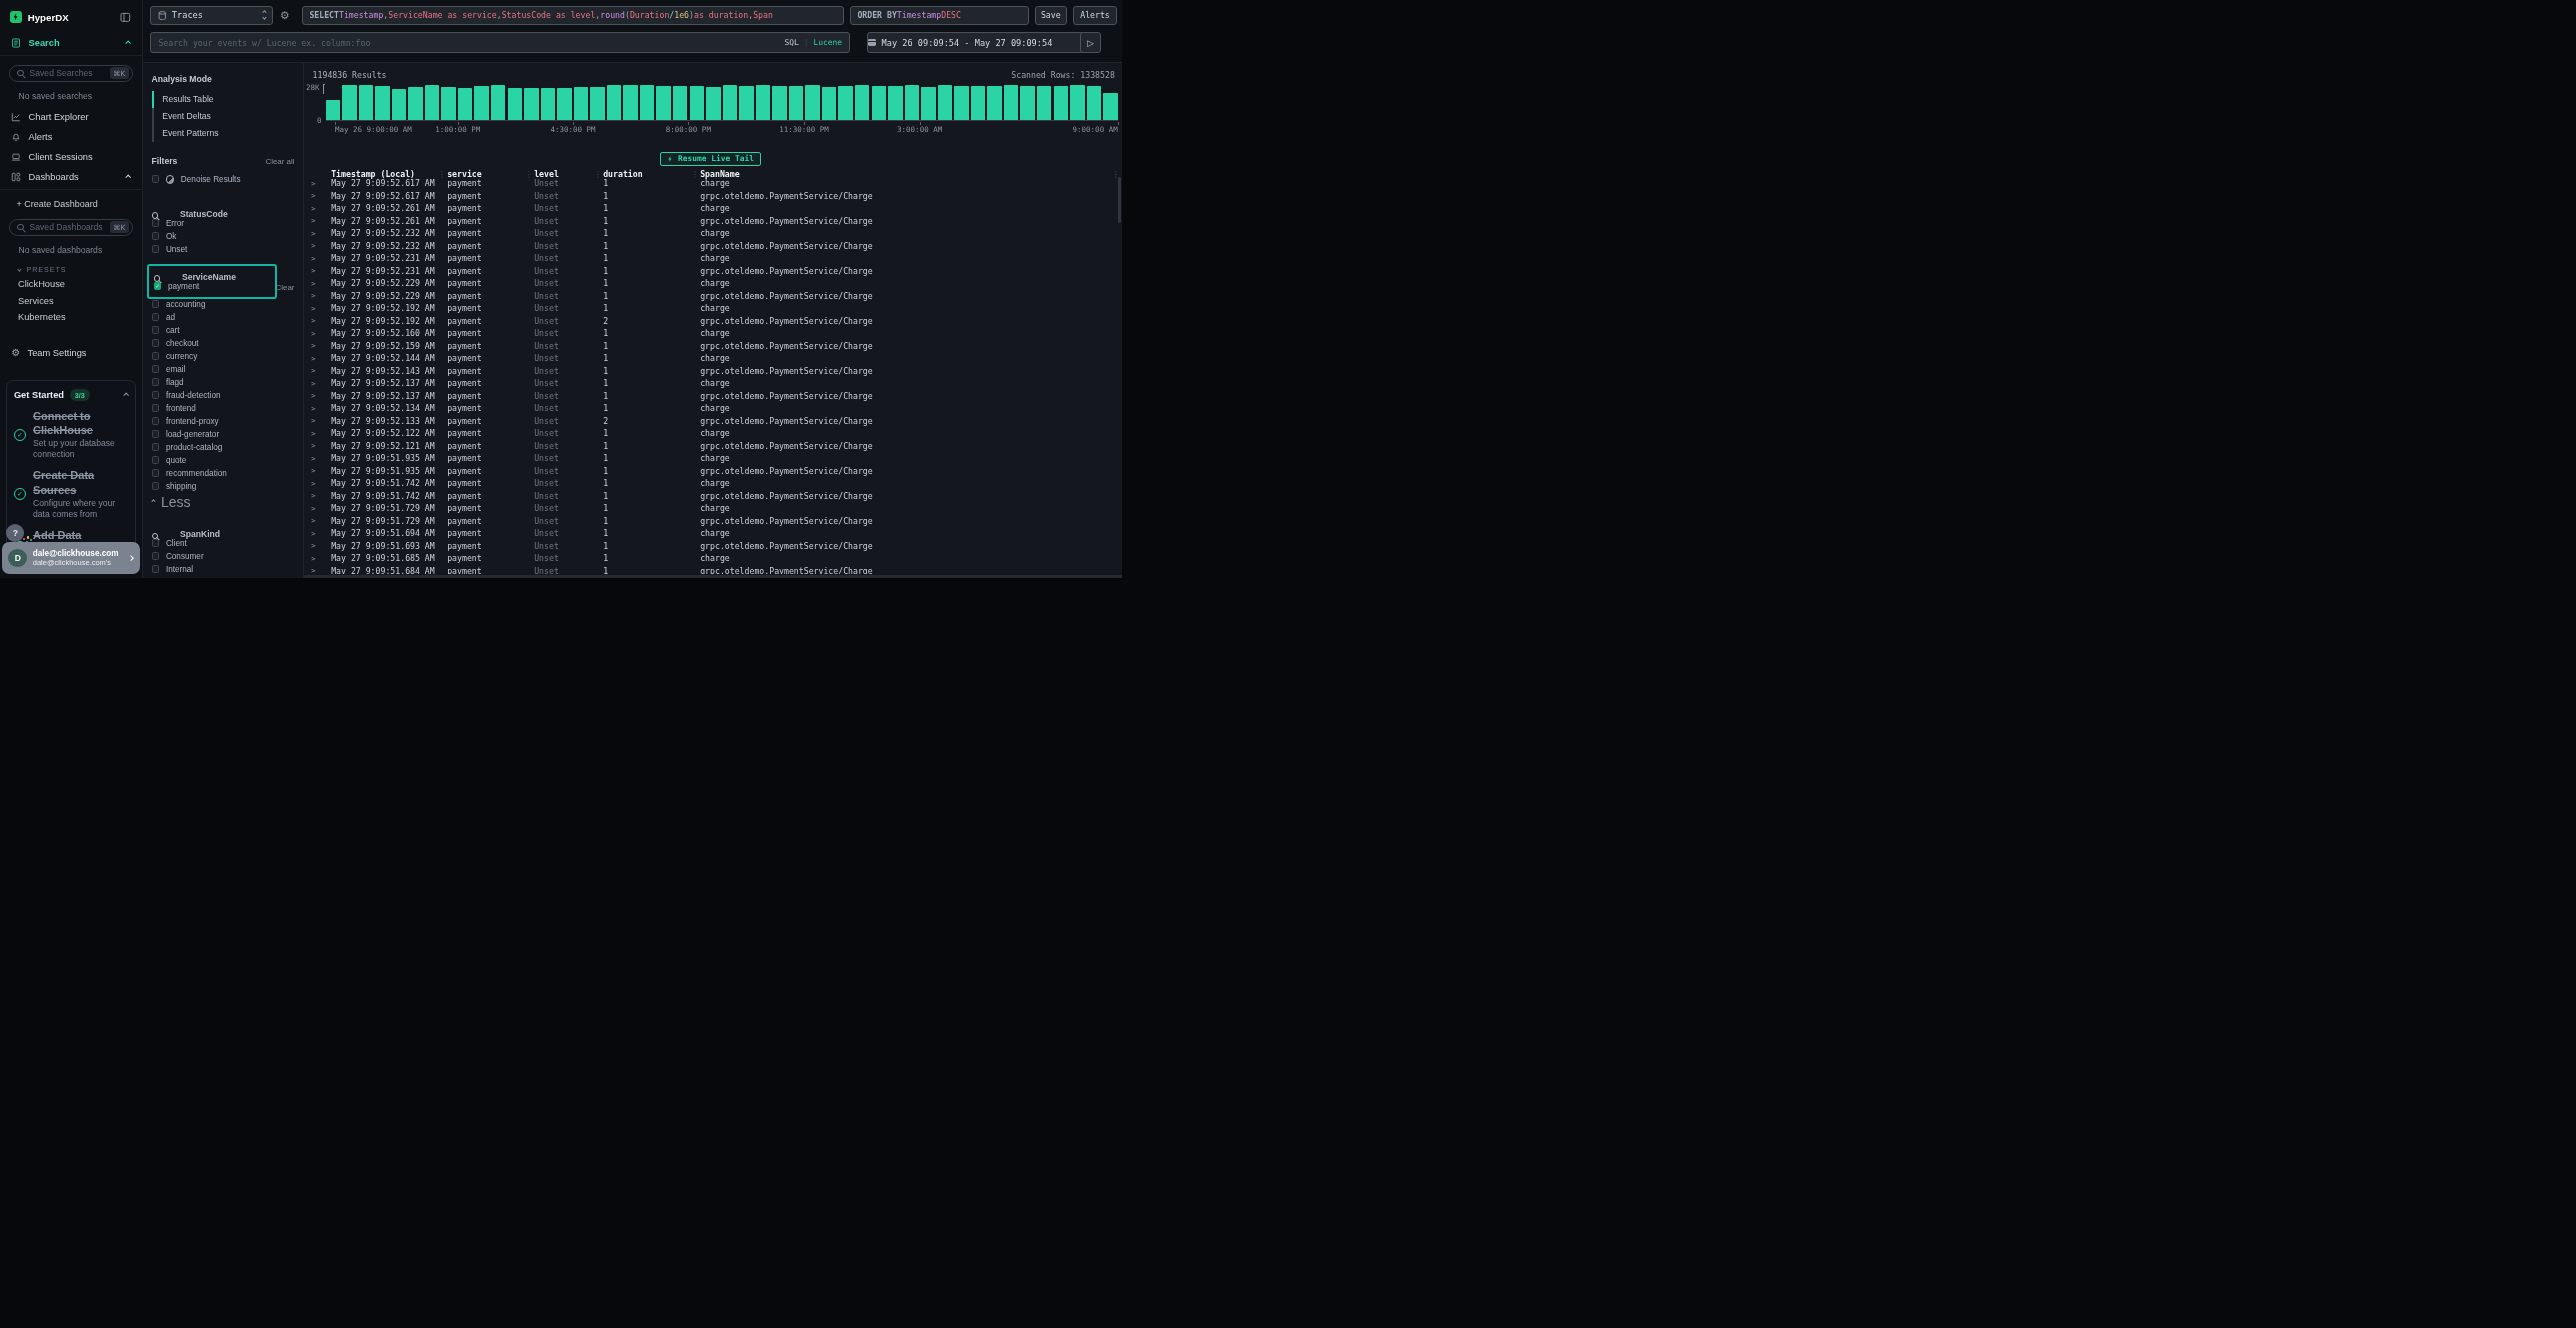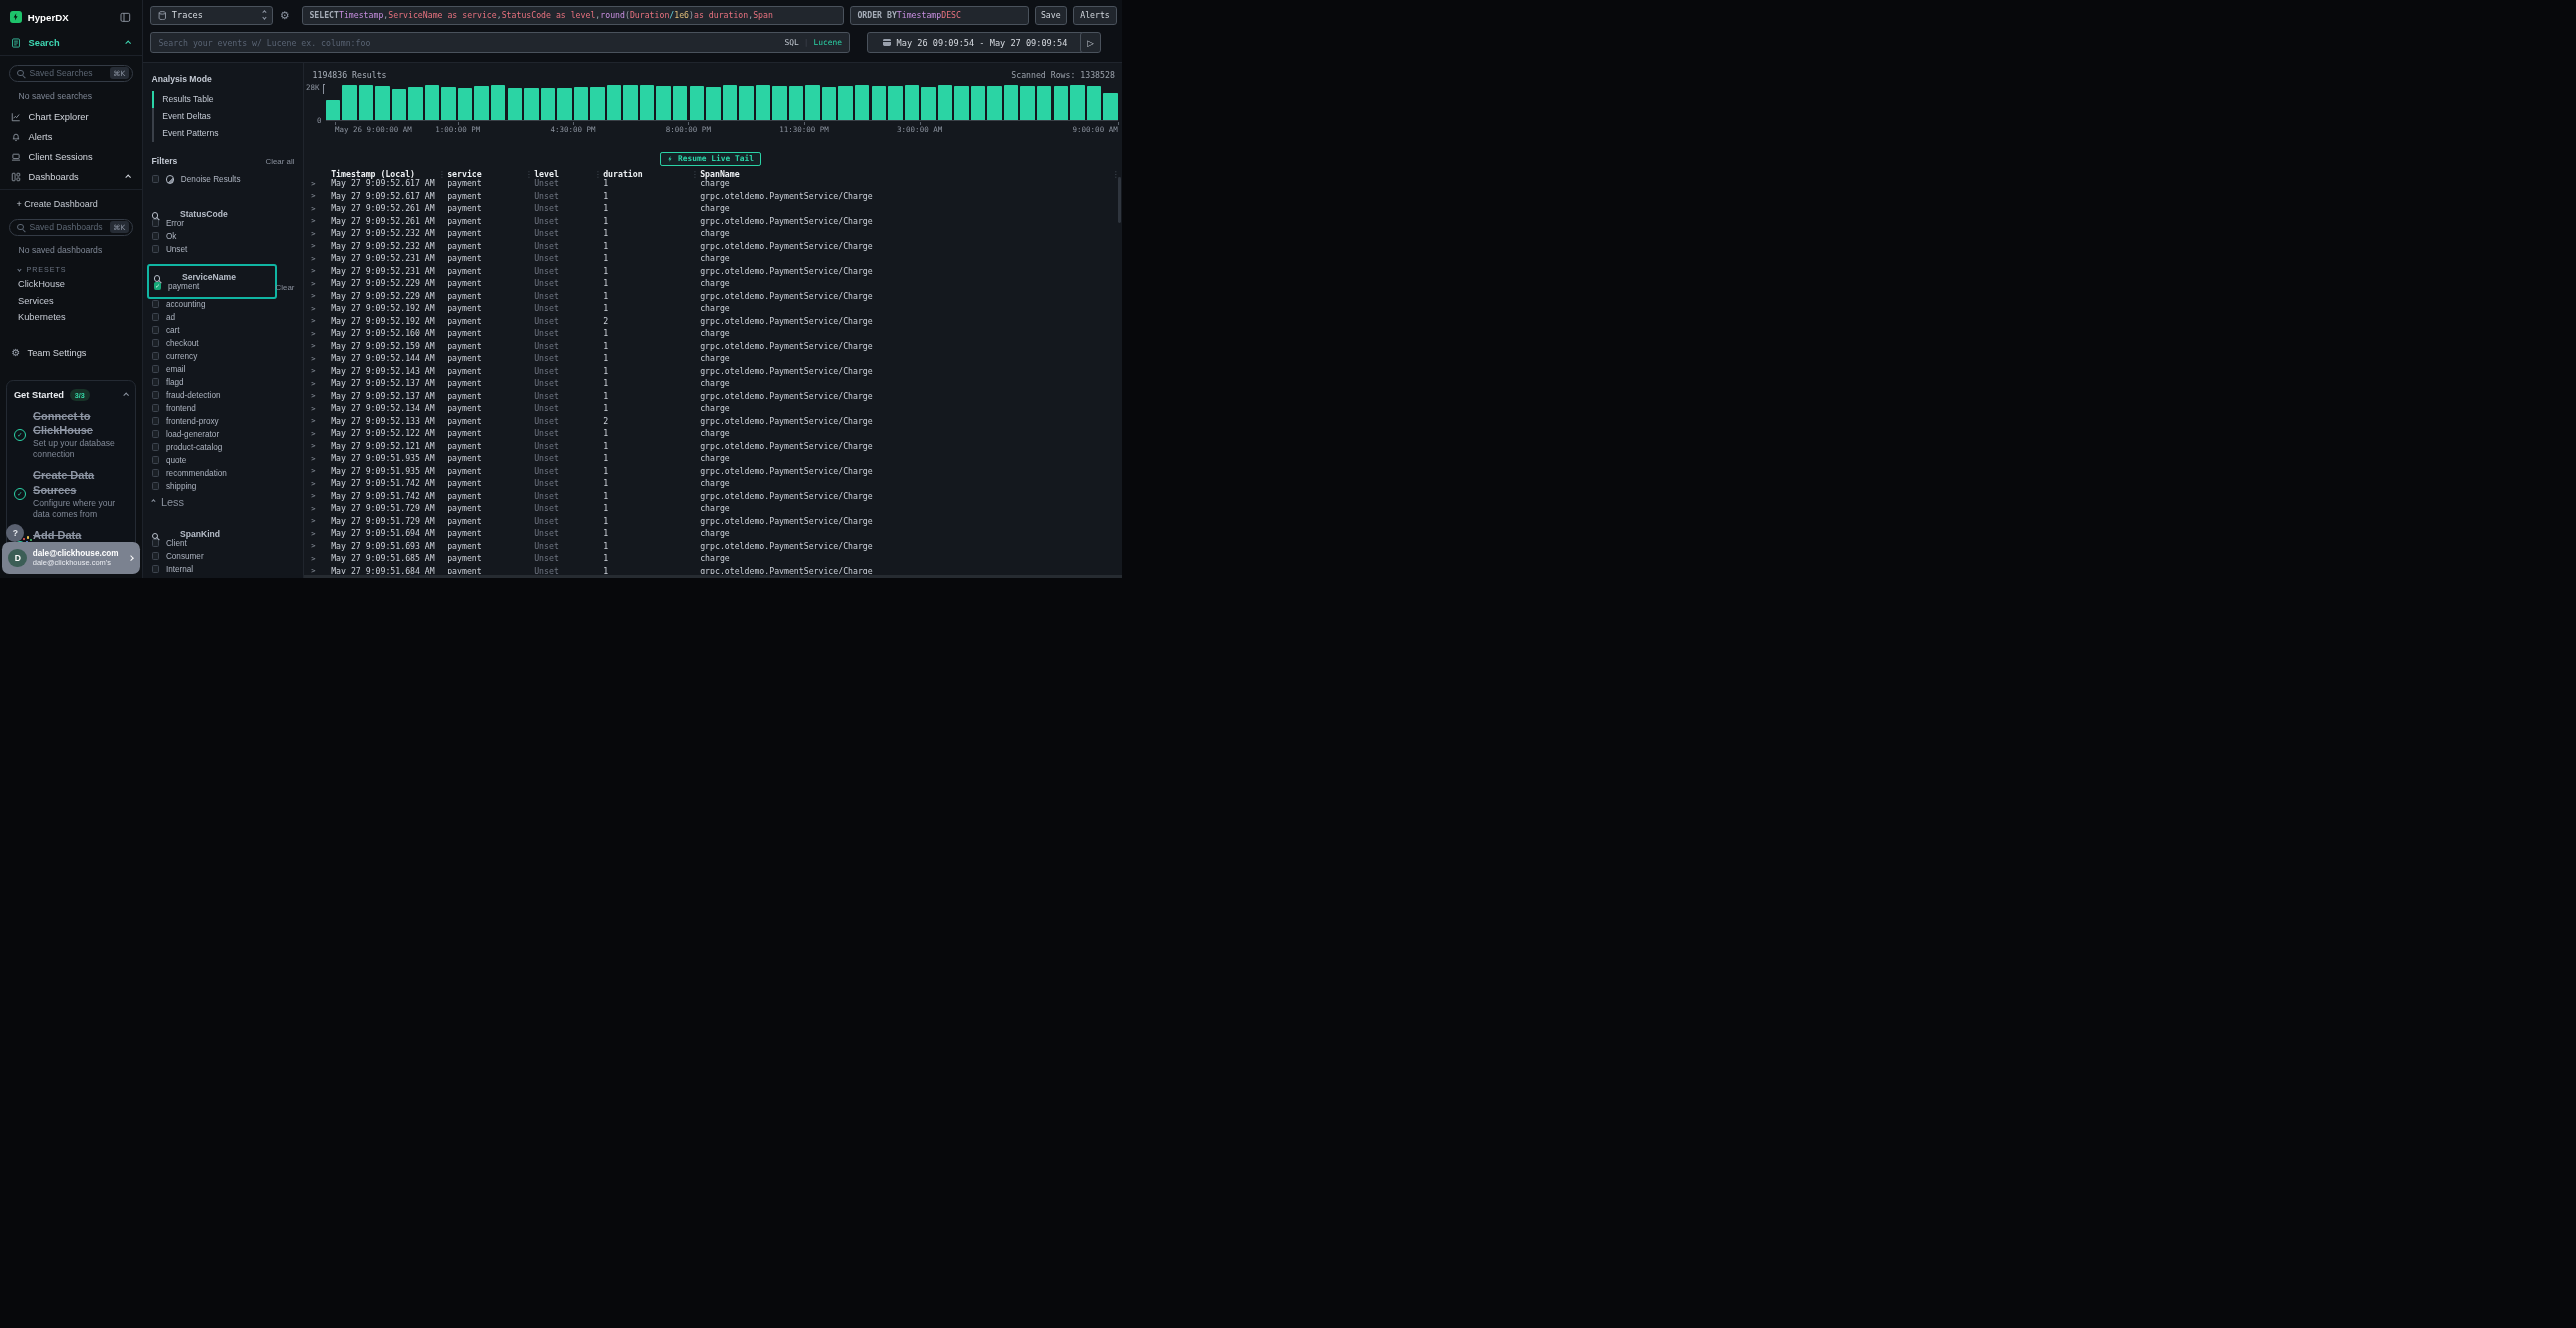--- a/index.html
+++ b/index.html
@@ -35,21 +35,21 @@
   .tok-fld{color:#e8727f}
   .tok-op{color:#62cfdb}
   .tok-num{color:#e2bf7a}
   .tok-p{color:#9aa1ab}
   #saveBtn{left:892px;top:5.7px;width:31.5px;height:19.3px;font:8.2px var(--mono);color:#d2d7de}
   #alertsBtn{left:930px;top:5.7px;width:44px;height:19.3px;font:8.2px var(--mono);color:#d2d7de}
   #searchBox{left:7.2px;top:32px;width:700px;height:21px;padding:0 7.2px;gap:5.7px;font:8.2px var(--mono)}
   #searchBox .ph{color:#596373}
   .lang{margin-left:auto;display:flex;gap:5px;font:7.9px var(--mono)}
   .lang .sql{color:#c3c9d2}.lang .bar{color:#3e444d}.lang .luc{color:var(--teal)}
-  #dateBox{left:724px;top:32px;width:230px;height:21px;padding:0 15px;gap:5.7px;font:8.6px var(--mono);color:#d6dae0;cursor:pointer}
+  #dateBox{left:724px;top:32px;width:230px;height:21px;padding:0 0;gap:5.7px;font:8.6px var(--mono);color:#d6dae0;cursor:pointer}
   .i-cal{width:7.9px;height:7.9px;min-width:7.9px;background:#9aa1ad;border-radius:1.4px;position:relative}
   .i-cal::before{content:"";position:absolute;left:0;right:0;top:2.1px;height:0.7px;background:#21262d}
   #playBtn{left:937px;top:32px;width:21px;height:21px;color:#c7ccd5;font-size:8.6px}
 
   
   #sidebar{position:absolute;left:0;top:0;width:143px;height:578px;background:var(--side);border-right:0.7px solid #1d222a}
   .logo-row{display:flex;align-items:center;padding:11.4px 11.4px 10px 10px}
   .logo-badge{width:12px;height:12px;border-radius:2.9px;background:#1ec36b;display:flex;align-items:center;justify-content:center;color:#0a1510}
   .logo-text{font-weight:bold;font-size:9.7px;color:#fff;margin-left:5.7px}
   .panel-ic{margin-left:auto;color:#9aa2ae;cursor:pointer}
@@ -94,21 +94,21 @@
   .frow{display:flex;align-items:flex-start;gap:6.4px;height:13px;font-size:8.2px;color:#adb4c0;cursor:pointer}
   .cb{width:7.9px;height:7.9px;min-width:7.9px;border:0.7px solid #3d444e;background:#1b2026;border-radius:1.4px;display:flex;align-items:center;justify-content:center;font-size:5.7px;color:#fff;cursor:pointer}
   .cb.on{background:#17a878;border-color:#17a878}
   .i-noise{width:8.6px;height:8.6px;min-width:8.6px;border:0.7px solid #aeb5c0;border-radius:50%;background:linear-gradient(135deg,transparent 58%,#848b97 58%)}
   .ghead{display:flex;align-items:flex-end;gap:22px;height:14.3px;margin-top:16.5px;color:#b7bec9}
   .gname{font-size:8.6px}
   .fgroup{position:relative}
   .gclear{position:absolute;right:0;top:19.3px;font-size:7.9px;color:#8a919d;cursor:pointer}
   .selbox{border:2.1px solid var(--hl);border-radius:2.9px;margin:6.4px 17px 1.4px -5px;padding:0 5px 2.1px}
   .selbox .ghead{margin-top:1.4px}
-  .less-row{display:flex;gap:6.4px;align-items:center;height:13px;font-size:11px;color:#8a919d;cursor:pointer}
+  .less-row{display:flex;gap:6.4px;align-items:center;height:13px;font-size:14px;color:#8a919d;cursor:pointer}
   .less-row .cv{width:2.9px;height:2.9px;border-width:1.1px}
 
   
   #main{position:absolute;left:304px;top:63px;width:818px;height:515px}
   #results{position:absolute;left:8.6px;top:7.2px;font:8.2px var(--mono);color:#aab1bb}
   #scanned{position:absolute;right:7.2px;top:7.2px;font:8.2px var(--mono);color:#9aa1ab}
   #chart{position:absolute;left:0;top:20px;right:4.3px;height:49px}
   #ylab28{position:absolute;left:2.1px;top:0px;font:7.5px var(--mono);color:#8a919d}
   .ytick{position:absolute;left:18.6px;top:1.4px;width:2.9px;height:9.3px;border-left:0.7px solid #8a919d;border-top:0.7px solid #8a919d}
   #ylab0{position:absolute;left:13px;bottom:7.2px;font:7.5px var(--mono);color:#8a919d}

